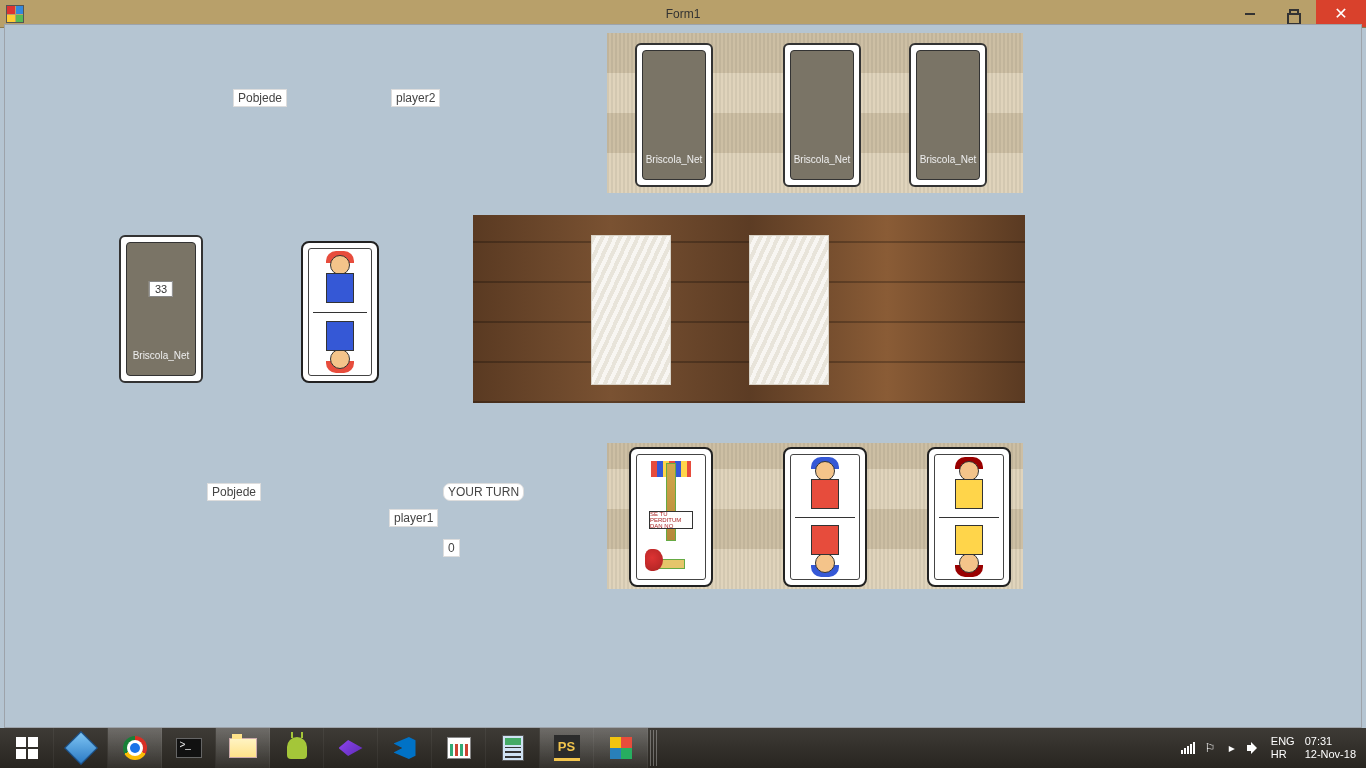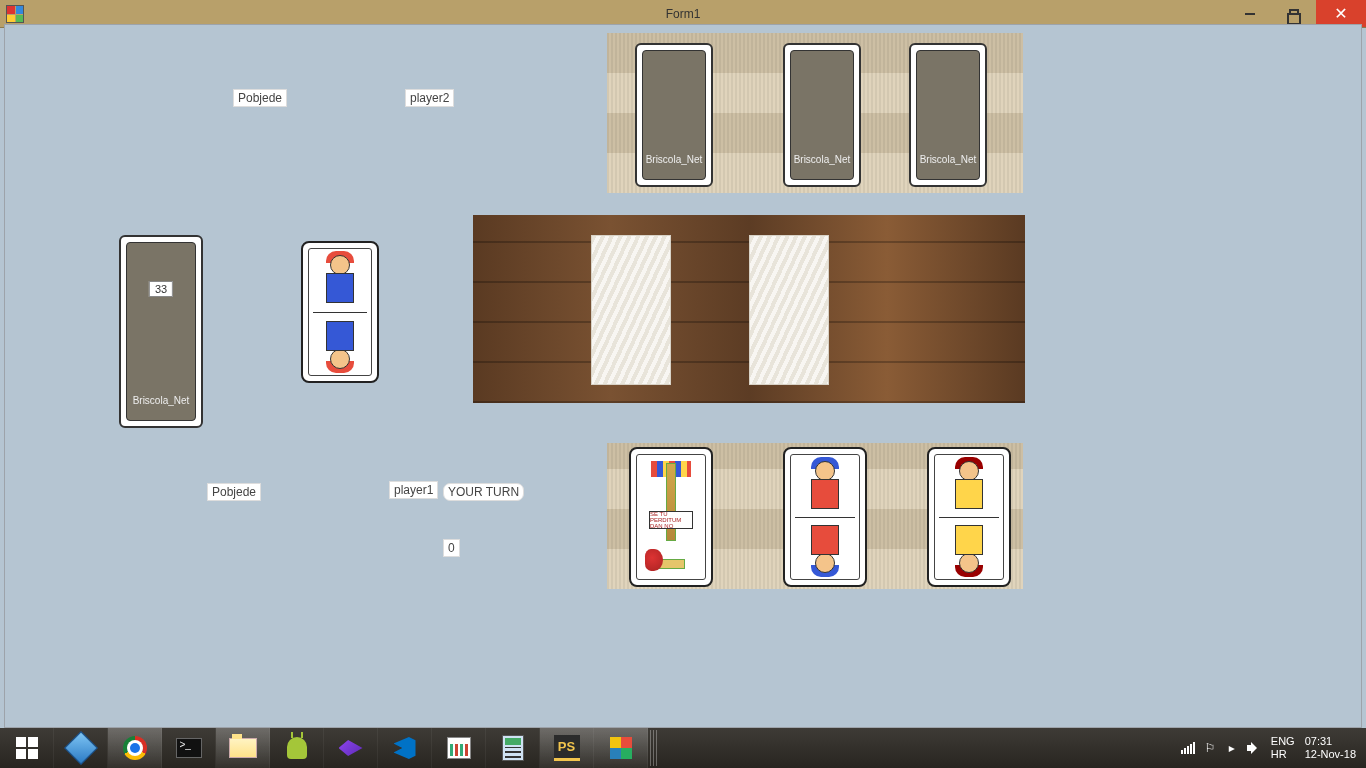--- a/index.html
+++ b/index.html
@@ -187,40 +187,40 @@
       </div>
     <div class="win-btn close">
         <span>✕</span>
       </div>
   </div>
 </div>
 
 <div class="client">
 
   <div class="lbl" style="left:228px; top:64px;">Pobjede</div>
-  <div class="lbl" style="left:400px; top:64px;">player2</div>
+  <div class="lbl" style="left:386px; top:64px;">player2</div>
 
   <div class="wood-light" style="left:602px; top:8px; width:416px; height:160px;"></div>
   <div class="cardback" style="left:630px; top:18px; width:78px; height:144px;">
     <div class="inner">
         <span>Briscola_Net</span>
       </div>
   </div>
   <div class="cardback" style="left:778px; top:18px; width:78px; height:144px;">
     <div class="inner">
         <span>Briscola_Net</span>
       </div>
   </div>
   <div class="cardback" style="left:904px; top:18px; width:78px; height:144px;">
     <div class="inner">
         <span>Briscola_Net</span>
       </div>
   </div>
 
-  <div class="cardback" style="left:114px; top:210px; width:84px; height:193px;">
+  <div class="cardback" style="left:114px; top:210px; width:84px; height:148px;">
     <div class="inner">
       <div class="count">33</div>
       <span>Briscola_Net</span>
     </div>
   </div>
 
   <div class="facecard c1" style="left:296px; top:216px; width:78px; height:142px;">
     <div class="faceinner">
       <div class="fig top">
           <div class="hat"></div>
@@ -234,21 +234,21 @@
           <div class="body"></div>
         </div>
     </div>
   </div>
 
   <div class="wood-dark" style="left:468px; top:190px; width:552px; height:188px;"></div>
   <div class="patterncard" style="left:586px; top:210px;"></div>
   <div class="patterncard" style="left:744px; top:210px;"></div>
 
   <div class="lbl" style="left:202px; top:458px;">Pobjede</div>
-  <div class="lbl" style="left:384px; top:456px;">player1</div>
+  <div class="lbl" style="left:384px; top:484px;">player1</div>
   <div class="lbl" style="left:438px; top:458px;border-radius:7px;">YOUR TURN</div>
   <div class="lbl" style="left:438px; top:514px;">0</div>
 
   <div class="wood-light" style="left:602px; top:418px; width:416px; height:146px;"></div>
 
   <div class="facecard" style="left:624px; top:422px; width:84px; height:140px;">
     <div class="faceinner">
       <div class="settefig">
         <div class="flagtop"></div>
         <div class="goldcol"></div>

